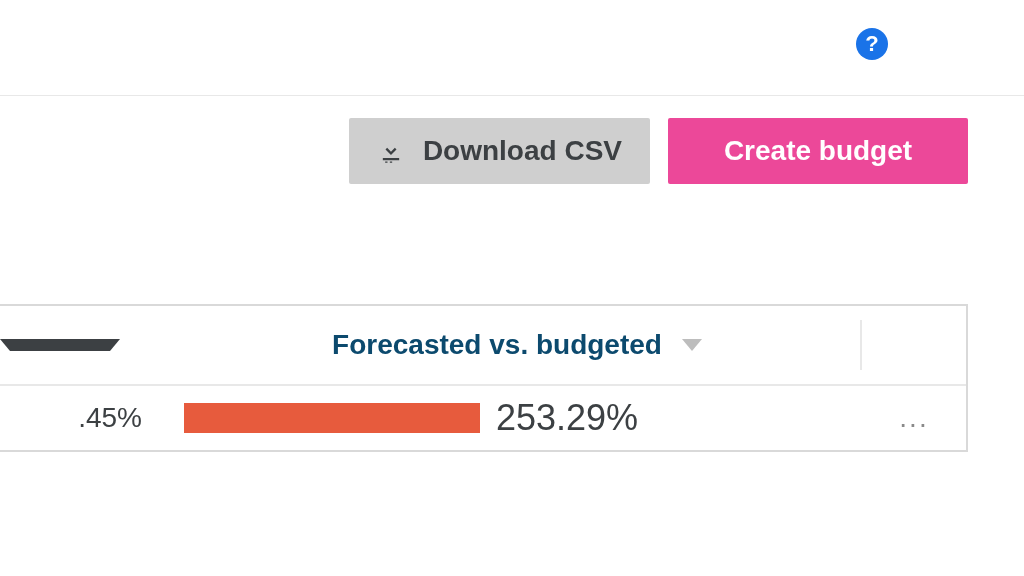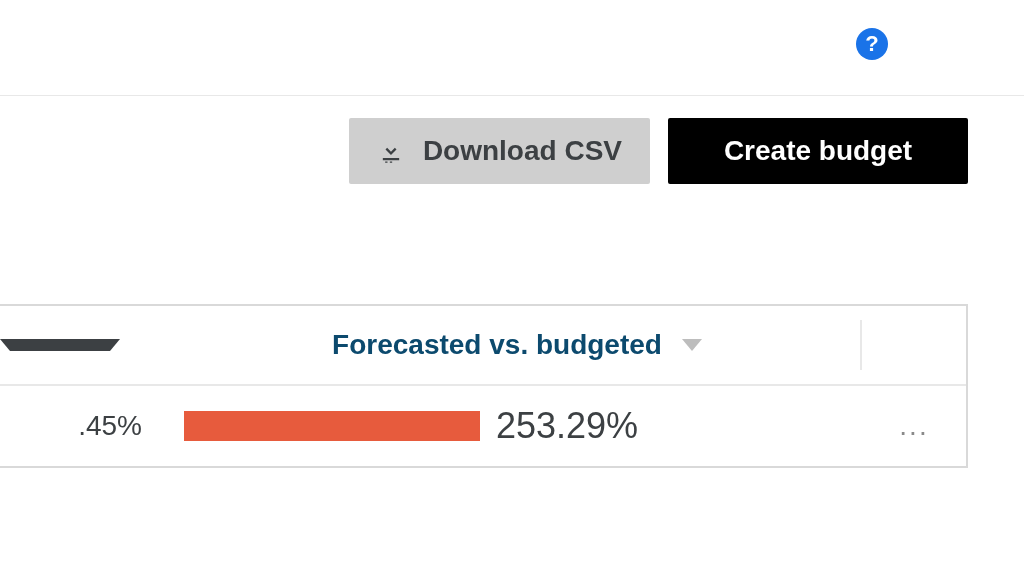--- a/index.html
+++ b/index.html
@@ -49,21 +49,21 @@
       justify-content: center;
       border-radius: 2px;
       padding: 0 28px;
     }
     .btn-secondary {
       background: #cfcfcf;
       color: #3c4043;
       gap: 18px;
     }
     .btn-primary {
-      background: #000000;
+      background: #ec4899;
       color: #fff;
       min-width: 300px;
     }
     .download-icon {
       width: 28px;
       height: 28px;
       position: relative;
       display: inline-block;
     }
     .download-icon svg { width: 100%; height: 100%; fill: #3c4043; }
@@ -113,21 +113,21 @@
       border-right: 10px solid transparent;
     }
     .sort-caret.desc-solid { border-top: 12px solid #3c4043; }
     .sort-caret.desc-outline {
       border-top: 12px solid #bdbdbd;
       position: relative;
     }
     .tbody { }
     .trow {
       display: flex;
-      height: 80px;
+      height: 64px;
       align-items: center;
     }
     .td { display: flex; align-items: center; }
     .td.col-prev {
       width: 172px;
       justify-content: flex-end;
       padding-right: 30px;
       font-size: 28px;
       color: #3c4043;
     }

